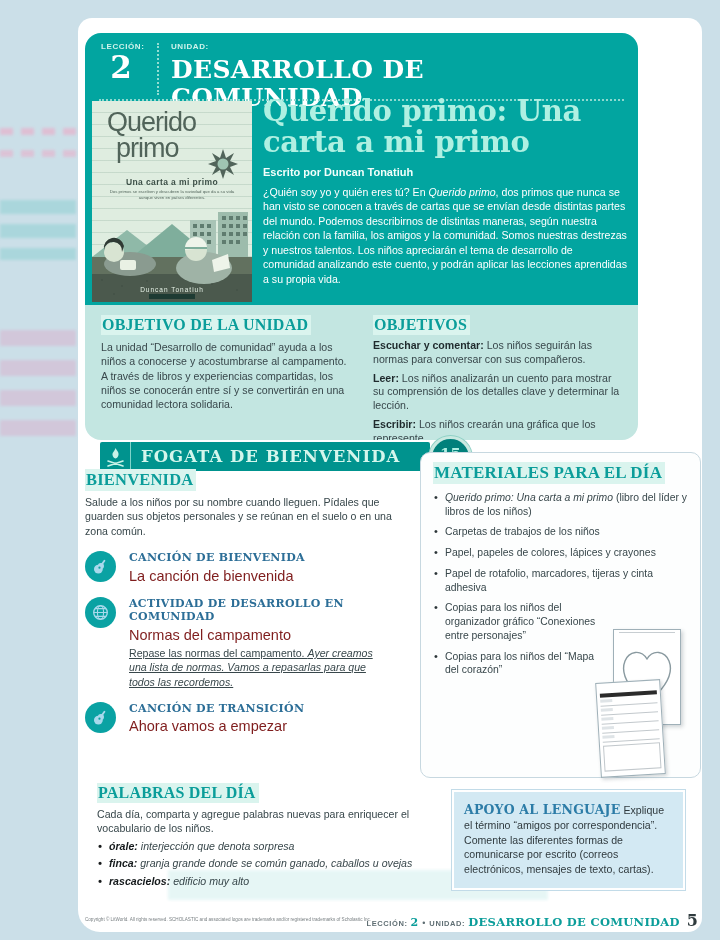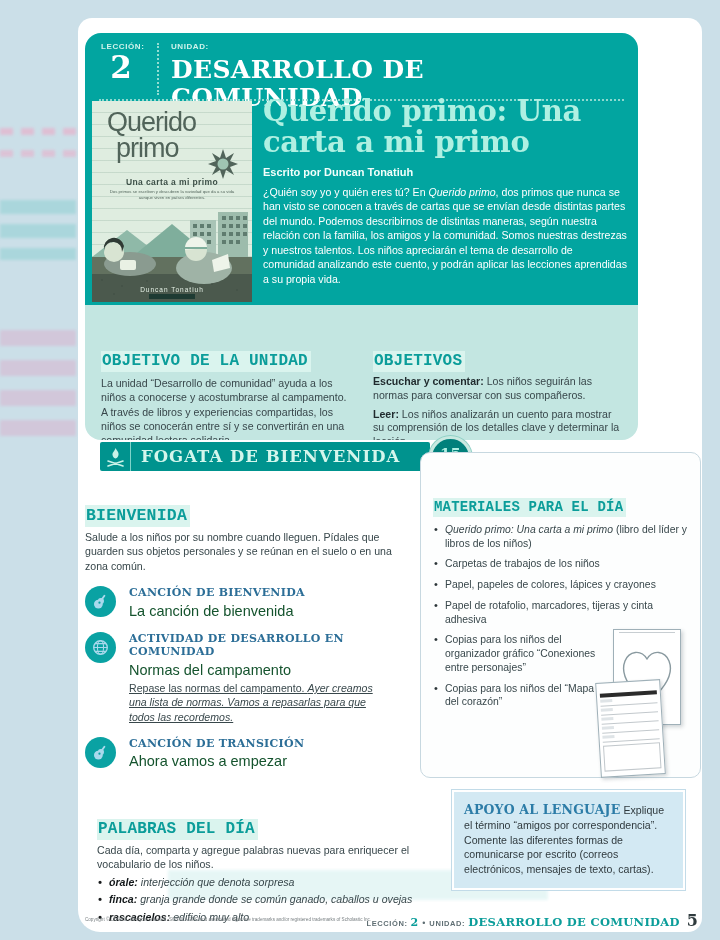--- a/index.html
+++ b/index.html
@@ -55,42 +55,42 @@
   #hero-right{position:absolute;left:178px;top:63px;width:364px;}
   .hero-title{font-family:"DejaVu Serif",serif;font-weight:bold;font-size:29px;line-height:1.08;
     color:#aff0e2;letter-spacing:-.3px;}
   .hero-byline{font-size:11px;font-weight:bold;color:#f2fffb;margin-top:7px;}
   .hero-intro{font-size:10.6px;color:#ffffff;line-height:1.37;margin-top:7px;}
   .it{font-style:italic;}
   
   .band-col{position:absolute;top:11px;}
   #band-left{left:16px;width:253px;}
   #band-right{left:288px;width:252px;}
-  .sec-h{font-family:Liberation Mono, monospace;font-weight:bold;font-size:16px;color:#0b9d9a;
-    letter-spacing:.2px;margin-top:36px;}
+  .sec-h{font-family:Liberation Serif, serif;font-weight:bold;font-size:16px;color:#0b9d9a;
+    letter-spacing:.2px;}
   .sec-h .hl{background:#daf4ee;padding:1px 3px 2px 1px;}
   .band-body{font-size:10.6px;color:#38474b;line-height:1.35;margin-top:6px;}
   .obj-item{font-size:10.6px;color:#38474b;line-height:1.3;margin:5px 0 0;}
   .obj-item b{color:#1f2a2d;}
   
   #fogata{left:100px;top:442px;width:330px;height:29px;background:#00938e;display:flex;
     align-items:center;border-radius:2px;}
   #flamebox{width:30px;height:100%;border-right:1.5px solid #7fd4ca;display:flex;
     align-items:center;justify-content:center;flex:none;}
   #fogata-title{font-family:"DejaVu Serif",serif;font-weight:bold;font-size:16.5px;color:#d4f6ec;
     letter-spacing:1px;padding-left:10px;white-space:nowrap;}
   #badge{left:429px;top:436px;width:37px;height:37px;border-radius:50%;background:#01807b;
     border:3px solid #c9e9e1;box-shadow:0 0 0 1px #8fd0c5;display:flex;flex-direction:column;
     align-items:center;justify-content:center;}
   .badge-num{font-family:"DejaVu Serif",serif;font-weight:bold;font-size:15px;color:#afefe2;line-height:1;}
   .badge-min{font-size:4.5px;font-weight:bold;color:#afefe2;letter-spacing:.5px;margin-top:1px;}
   
   #materials{left:420px;top:452px;width:281px;height:326px;background:#fdfefe;
     border:1.5px solid #c7d8e0;border-radius:10px;box-sizing:border-box;padding:10px 12px;}
-  #materials .sec-h{font-size:14px;}
+  #materials .sec-h{font-size:17px;}
   #mat-list{list-style:none;margin:8px 0 0;padding:0;}
   #mat-list li{position:relative;font-size:10.4px;color:#38474b;line-height:1.32;
     margin-bottom:7px;padding-left:12px;}
   #mat-list li::before{content:"•";position:absolute;left:1px;top:-1px;color:#2b3538;font-size:11px;}
   #mat-list li:nth-child(n+5){max-width:162px;}
   .sheet{background:#ffffff;border:1px solid #9fb0b8;box-shadow:1.5px 2px 4px rgba(40,60,70,.22);}
   #heart-sheet{left:613px;top:629px;width:66px;height:94px;}
   .hs-title{font-size:4px;font-weight:bold;color:#444;text-align:center;margin-top:4px;}
   .hs-line{height:1px;background:#c8ced2;margin:2px 5px 0;}
   #form-sheet{left:598px;top:681px;width:63px;height:93px;transform:rotate(-3.5deg);}
@@ -101,21 +101,21 @@
   .fs-box{height:24px;border:1px solid #c2c8cc;margin:3px 3px 0;}
   
   #bien{left:85px;top:470px;width:332px;}
   #bien .sec-h{font-size:16.5px;}
   .bien-body{font-size:10.6px;color:#38474b;line-height:1.35;margin-top:5px;width:318px;}
   .act{display:flex;margin-top:13px;}
   .act-icon{width:31px;height:31px;border-radius:50%;background:#0aa2a3;flex:none;
     display:flex;align-items:center;justify-content:center;margin-right:13px;}
   .act-h{font-family:"DejaVu Serif",serif;font-weight:bold;font-size:11px;color:#2c6e97;
     letter-spacing:.3px;line-height:1.25;max-width:215px;}
-  .act-t{font-size:14.5px;color:#14532d;margin-top:3px;}
+  .act-t{font-size:14.5px;color:#7f1d1d;margin-top:3px;}
   .act-b{font-size:10.6px;color:#38474b;line-height:1.34;margin-top:3px;max-width:258px;text-decoration:underline;}
   
   #palabras{left:97px;top:784px;width:348px;}
   #palabras .sec-h{font-size:16px;}
   .pal-intro{font-size:10.6px;color:#38474b;line-height:1.35;margin-top:5px;}
   #pal-list{list-style:none;margin:4px 0 0;padding:0;font-style:italic;}
   #pal-list li{position:relative;font-size:10.6px;color:#38474b;line-height:1.3;
     margin-top:4px;padding-left:12px;}
   #pal-list li::before{content:"•";position:absolute;left:1px;top:-1px;color:#16191a;
     font-weight:bold;font-size:11px;}

